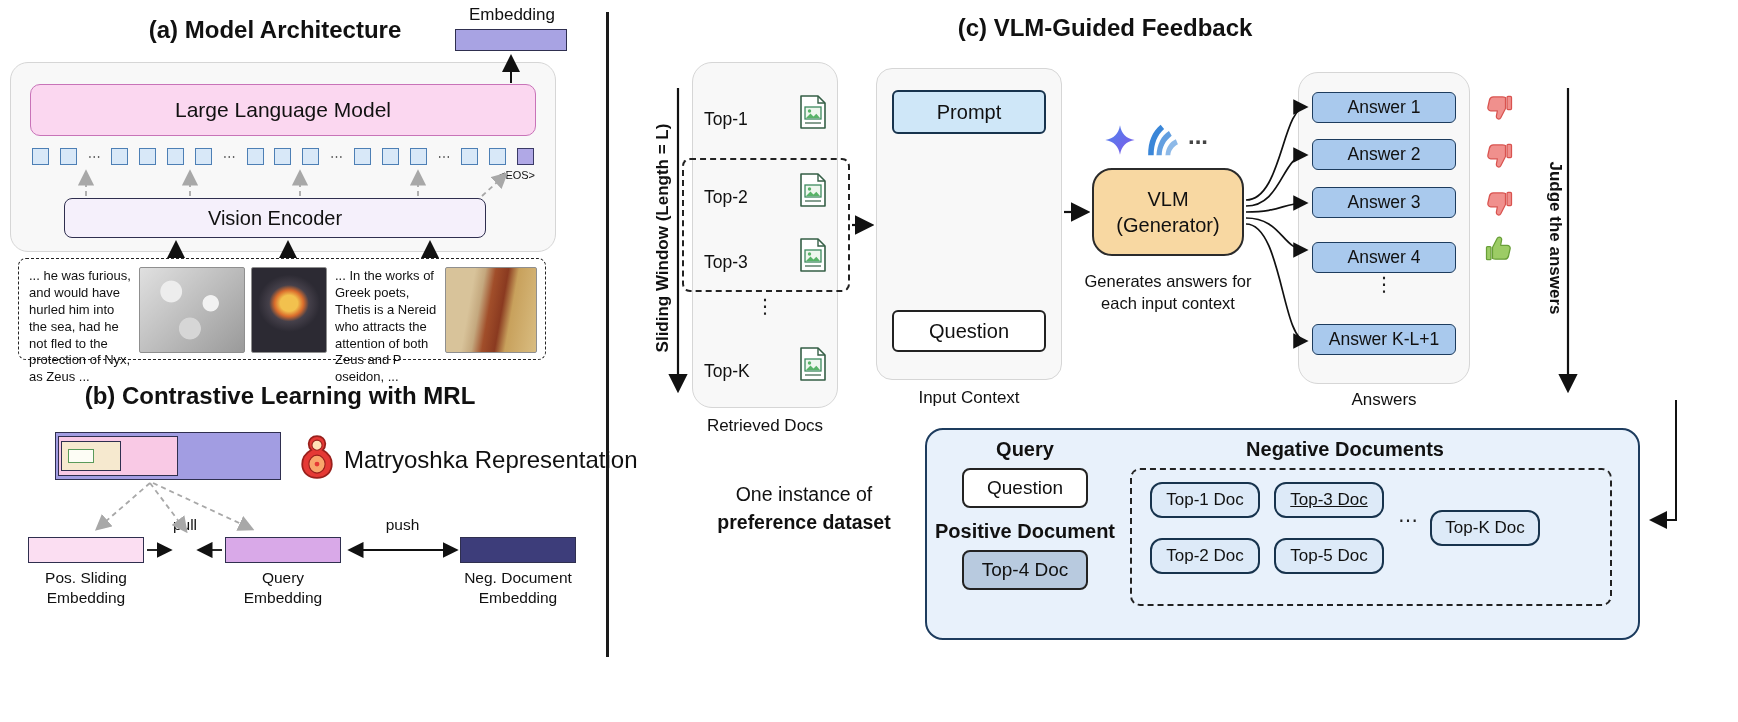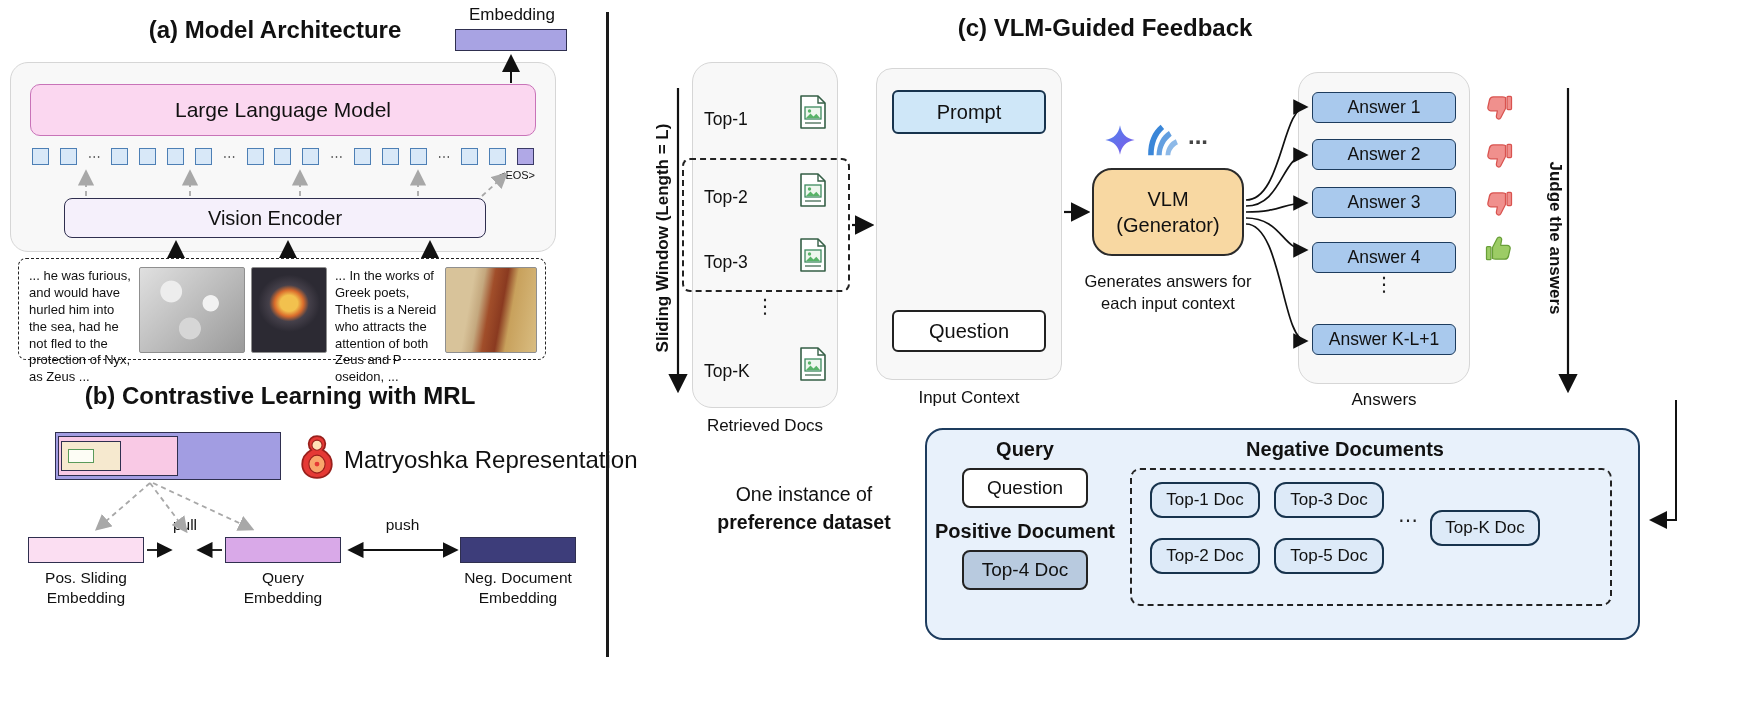--- a/index.html
+++ b/index.html
@@ -260,21 +260,21 @@
   <div class="abs rot" style="left:1393px;top:226px;width:320px;height:24px;transform:rotate(90deg);">Judge the answers</div>
 
   <div class="abs dataset" style="left:925px;top:428px;width:715px;height:212px;"></div>
   <div class="abs dslabel" style="left:952px;top:438px;width:146px;">Query</div>
   <div class="abs qbox cbox" style="left:962px;top:468px;width:126px;height:40px;">Question</div>
   <div class="abs dslabel" style="left:928px;top:520px;width:194px;">Positive Document</div>
   <div class="abs posdoc cbox" style="left:962px;top:550px;width:126px;height:40px;">Top-4 Doc</div>
   <div class="abs dslabel" style="left:1225px;top:438px;width:240px;">Negative Documents</div>
   <div class="abs negdash" style="left:1130px;top:468px;width:482px;height:138px;"></div>
   <div class="abs negdoc cbox" style="left:1150px;top:482px;width:110px;height:36px;">Top-1 Doc</div>
-  <div class="abs negdoc cbox" style="left:1274px;top:482px;width:110px;height:36px;">Top-3 Doc</div>
+  <div class="abs negdoc cbox" style="left:1274px;top:482px;width:110px;height:36px;text-decoration:underline;">Top-3 Doc</div>
   <div class="abs negdoc cbox" style="left:1150px;top:538px;width:110px;height:36px;">Top-2 Doc</div>
   <div class="abs negdoc cbox" style="left:1274px;top:538px;width:110px;height:36px;">Top-5 Doc</div>
   <div class="abs hdots" style="left:1392px;top:508px;width:32px;">⋯</div>
   <div class="abs negdoc cbox" style="left:1430px;top:510px;width:110px;height:36px;">Top-K Doc</div>
 
   <div class="abs note" style="left:688px;top:480px;width:232px;">
     <div>One instance of</div>
     <div style="font-weight:bold;">preference dataset</div>
   </div>
 

